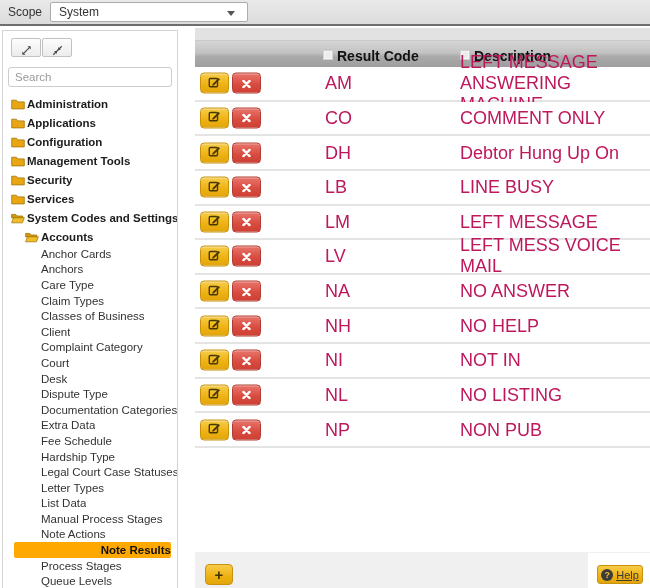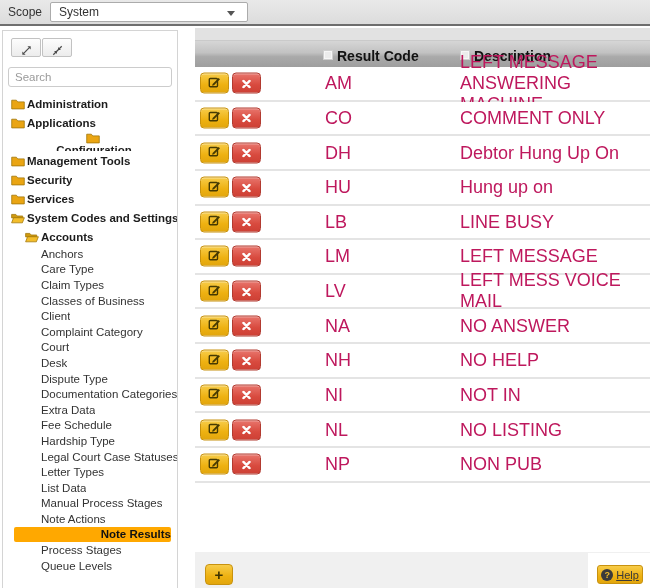--- a/index.html
+++ b/index.html
@@ -111,21 +111,21 @@
         <span class="tlabel">Administration</span>
       </div>
       <div class="titem folder" style="padding-left: 8px;">
         <span class="ticon">
           <svg width="14" height="12" viewBox="0 0 15 13">
             <path d="M0.7 2.4 h5 l1.6 1.8 h7 v7.6 h-13.6 z" fill="#eaa513" stroke="#a3790c" stroke-width="0.9" stroke-linejoin="round"></path>
           </svg>
         </span>
         <span class="tlabel">Applications</span>
       </div>
-      <div class="titem folder" style="padding-left: 8px; flex-direction: column;">
+      <div class="titem folder" style="padding-left: 8px;">
         <span class="ticon">
           <svg width="14" height="12" viewBox="0 0 15 13">
             <path d="M0.7 2.4 h5 l1.6 1.8 h7 v7.6 h-13.6 z" fill="#eaa513" stroke="#a3790c" stroke-width="0.9" stroke-linejoin="round"></path>
           </svg>
         </span>
         <span class="tlabel">Configuration</span>
       </div>
       <div class="titem folder" style="padding-left: 8px;">
         <span class="ticon">
           <svg width="14" height="12" viewBox="0 0 15 13">
@@ -160,20 +160,23 @@
         <span class="tlabel">System Codes and Settings</span>
       </div>
       <div class="titem folder" style="padding-left: 22px;">
         <span class="ticon">
           <svg width="14" height="12" viewBox="0 0 16 13">
             <path d="M0.7 2.4 h4.8 l1.6 1.8 h6.3 v2.2 h-12.7 z" fill="#cf9a10" stroke="#a3790c" stroke-width="0.9"></path>
             <path d="M2.9 6.2 h12.4 l-2.3 5.8 h-12.3 z" fill="#f3bd2a" stroke="#a3790c" stroke-width="0.9" stroke-linejoin="round"></path>
           </svg>
         </span>
         <span class="tlabel">Accounts</span>
+      </div>
+      <div class="titem leaf" style="padding-left: 38px;">
+        <span class="tlabel">Anchor Cards</span>
       </div>
       <div class="titem leaf" style="padding-left: 38px;">
         <span class="tlabel">Anchors</span>
       </div>
       <div class="titem leaf" style="padding-left: 38px;">
         <span class="tlabel">Care Type</span>
       </div>
       <div class="titem leaf" style="padding-left: 38px;">
         <span class="tlabel">Claim Types</span>
       </div>
@@ -293,35 +296,20 @@
           <span><svg width="13" height="13" viewBox="0 0 13 13">
               <rect x="1.3" y="3" width="8.2" height="8.2" rx="1" fill="none" stroke="#463a02" stroke-width="1.4"></rect>
               <path d="M4.6 8.4 L10.6 2.4 L12 3.8 L6 9.8 L4.1 10.3 Z" fill="#463a02"></path>
             </svg></span>
         </div>
         <div class="btn del btn-red">
           <span><svg width="9" height="9" viewBox="0 0 10 10">
               <path d="M1.6 1.6 L8.4 8.4 M8.4 1.6 L1.6 8.4" stroke="#fff" stroke-width="2.6" stroke-linecap="round"></path>
             </svg></span>
         </div>
-        <span class="cell code">HU</span>
-        <span class="cell desc">Hung up on</span>
-      </div>
-      <div class="grid-row">
-        <div class="btn edit btn-gold">
-          <span><svg width="13" height="13" viewBox="0 0 13 13">
-              <rect x="1.3" y="3" width="8.2" height="8.2" rx="1" fill="none" stroke="#463a02" stroke-width="1.4"></rect>
-              <path d="M4.6 8.4 L10.6 2.4 L12 3.8 L6 9.8 L4.1 10.3 Z" fill="#463a02"></path>
-            </svg></span>
-        </div>
-        <div class="btn del btn-red">
-          <span><svg width="9" height="9" viewBox="0 0 10 10">
-              <path d="M1.6 1.6 L8.4 8.4 M8.4 1.6 L1.6 8.4" stroke="#fff" stroke-width="2.6" stroke-linecap="round"></path>
-            </svg></span>
-        </div>
         <span class="cell code">LB</span>
         <span class="cell desc">LINE BUSY</span>
       </div>
       <div class="grid-row">
         <div class="btn edit btn-gold">
           <span><svg width="13" height="13" viewBox="0 0 13 13">
               <rect x="1.3" y="3" width="8.2" height="8.2" rx="1" fill="none" stroke="#463a02" stroke-width="1.4"></rect>
               <path d="M4.6 8.4 L10.6 2.4 L12 3.8 L6 9.8 L4.1 10.3 Z" fill="#463a02"></path>
             </svg></span>
         </div>

